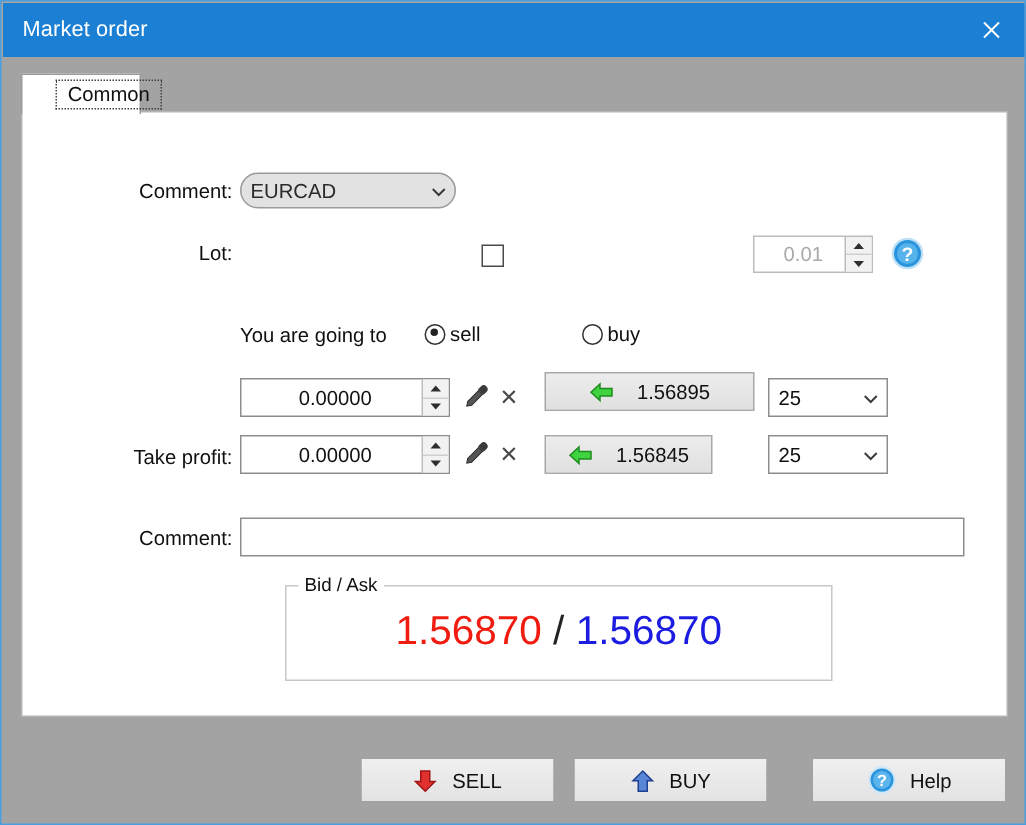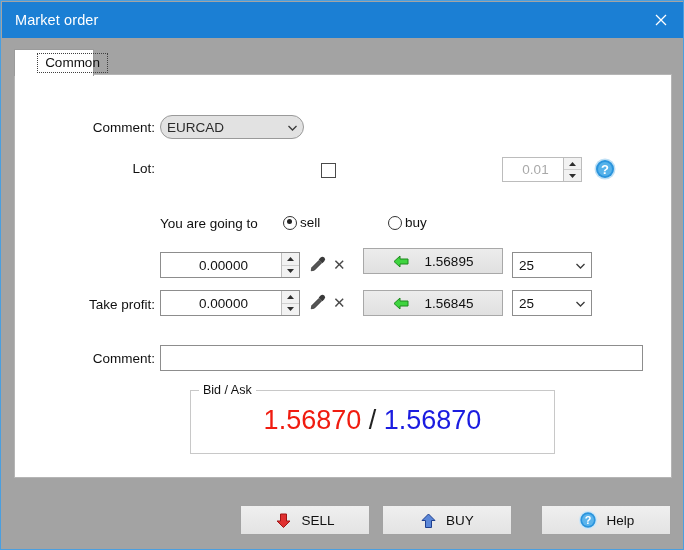--- a/index.html
+++ b/index.html
@@ -375,21 +375,21 @@
         </div>
       </span>
     </div>
     <span style="position:absolute; left:293px; top:218px;">
       <svg class="icon" width="19" height="19" viewBox="0 0 19 19">
         <path d="M12.6 2.6 a2.6 2.6 0 0 1 3.7 3.7 l-1.9 1.9 -3.7-3.7 z" fill="#3a3a3a"></path>
         <path d="M11.1 5.3 l2.6 2.6 -7.3 7.3 -3.2 0.6 0.6-3.2 z" fill="#555" stroke="#2b2b2b" stroke-width="0.7"></path>
       </svg>
     </span>
     <span class="xclear" style="left:318px; top:219px;">✕</span>
-    <div class="pricebtn" style="left:348px; top:215px; width:140px; height:26px;">
+    <div class="pricebtn" style="left:348px; top:215px; width:112px; height:26px;">
       <svg class="icon" width="16" height="15" viewBox="0 0 16 15">
         <path d="M7 2 L7 5 L15 5 L15 10 L7 10 L7 13 L1 7.5 Z" fill="#3fd43f" stroke="#1f8a1f" stroke-width="1"></path>
       </svg>
       <span>1.56845</span>
     </div>
     <div class="field combo" style="left:497px; top:215px; width:80px; height:26px;">
       <span class="val">25</span>
       <span class="chev">
         <svg width="13" height="13" viewBox="0 0 13 13">
             <path d="M2.5 5 L6.5 9 L10.5 5" stroke="#3a3a3a" stroke-width="1.3" fill="none"></path>

